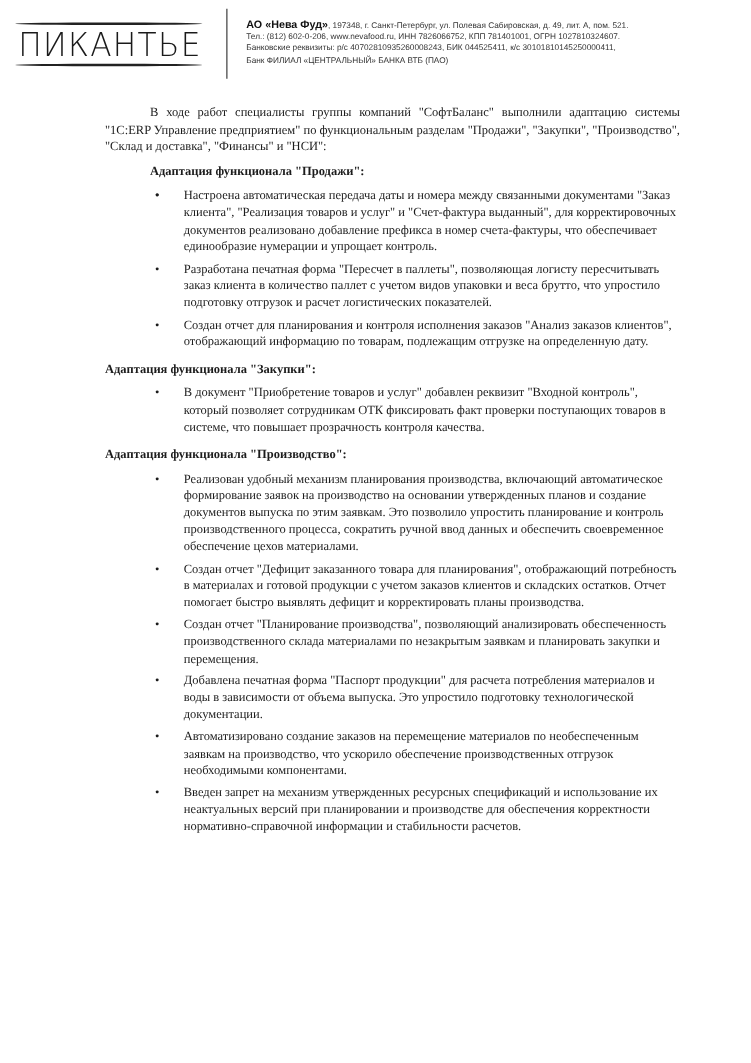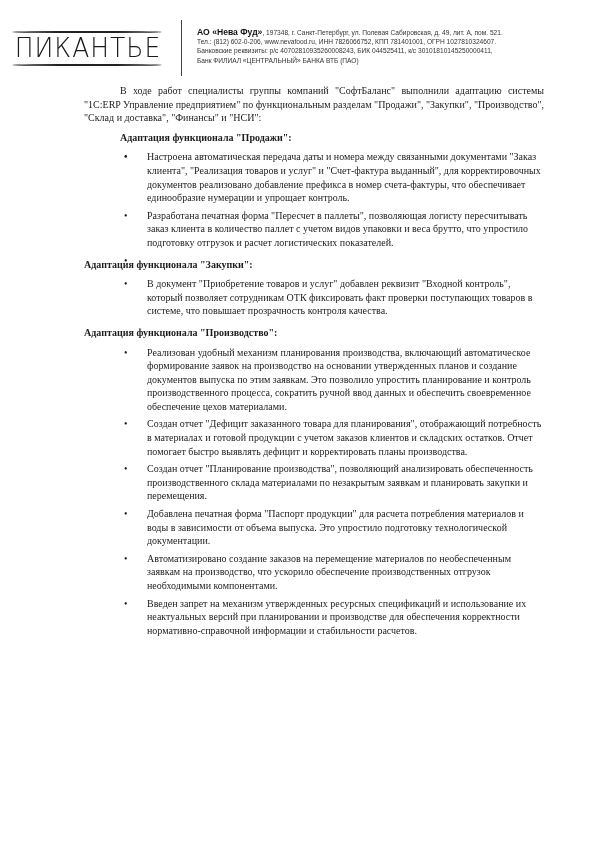--- a/index.html
+++ b/index.html
@@ -1,18 +1,18 @@
 <!DOCTYPE html>
 <html><head>
 <meta charset="utf-8">
 <style>
   html, body { margin: 0; padding: 0; background: #ffffff; }
   body { width: 601px; height: 850px; position: relative; overflow: hidden; color: #1a1a1a; }
 
-  .letterhead { position: absolute; left: 0; top: 16px; width: 533px; height: 62px; }
+  .letterhead { position: absolute; left: 0; top: 3px; width: 533px; height: 62px; }
   .logo { position: absolute; left: 8px; top: 12px; width: 160px; height: 40px; }
   .logo .bar { position: absolute; left: 4px; width: 150px; height: 2px; background: #222; border-radius: 50%; }
   .logo .bar.top { top: 3px; }
   .logo .bar.bottom { top: 36px; }
   .logo .word { position: absolute; left: 0; top: 6px; width: 160px; text-align: center;
     font-family: "DejaVu Sans", sans-serif; font-size: 25px; font-weight: 200; letter-spacing: 1px;
     color: #1a1a1a; transform: scaleY(1.05); }
   .divider { position: absolute; left: 181px; top: 4px; width: 1px; height: 56px; background: #444; }
   .company { position: absolute; left: 197px; top: 12px; width: 400px;
     font-family: "Liberation Sans", sans-serif; font-size: 6.6px; line-height: 9.2px; color: #333; }
@@ -48,21 +48,21 @@
 
 <div class="body">
   <p class="intro">В ходе работ специалисты группы компаний "СофтБаланс" выполнили адаптацию системы "1С:ERP Управление предприятием" по функциональным разделам "Продажи", "Закупки", "Производство", "Склад и доставка", "Финансы" и "НСИ":</p>
 
   <div>
     <div class="section-title">Адаптация функционала "Продажи":</div>
     <ul class="items">
       <li><span class="bullet">•</span></li>
       <li><span class="bullet">•</span><span>Настроена автоматическая передача даты и номера между связанными документами "Заказ клиента", "Реализация товаров и услуг" и "Счет-фактура выданный", для корректировочных документов реализовано добавление префикса в номер счета-фактуры, что обеспечивает единообразие нумерации и упрощает контроль.</span></li>
       <li><span class="bullet">•</span><span>Разработана печатная форма "Пересчет в паллеты", позволяющая логисту пересчитывать заказ клиента в количество паллет с учетом видов упаковки и веса брутто, что упростило подготовку отгрузок и расчет логистических показателей.</span></li>
-      <li><span class="bullet">•</span></li>
+      <li><span class="bullet">•</span><span>Создан отчет для планирования и контроля исполнения заказов "Анализ заказов клиентов", отображающий информацию по товарам, подлежащим отгрузке на определенную дату.</span></li>
     </ul>
   </div>
 
   <div class="sec-zakupki">
     <div class="section-title" style="margin-left:0">Адаптация функционала "Закупки":</div>
     <ul class="items">
       <li><span class="bullet">•</span><span>В документ "Приобретение товаров и услуг" добавлен реквизит "Входной контроль", который позволяет сотрудникам ОТК фиксировать факт проверки поступающих товаров в системе, что повышает прозрачность контроля качества.</span></li>
     </ul>
   </div>
 

